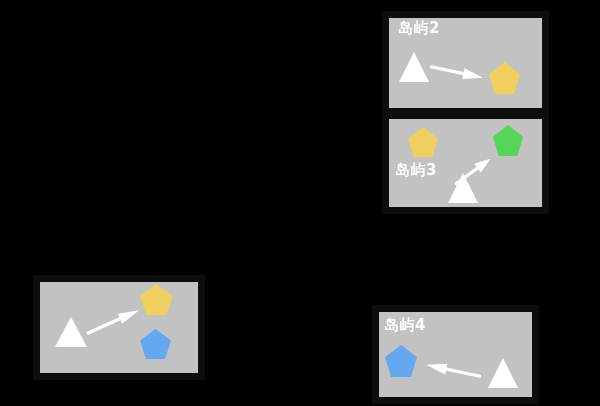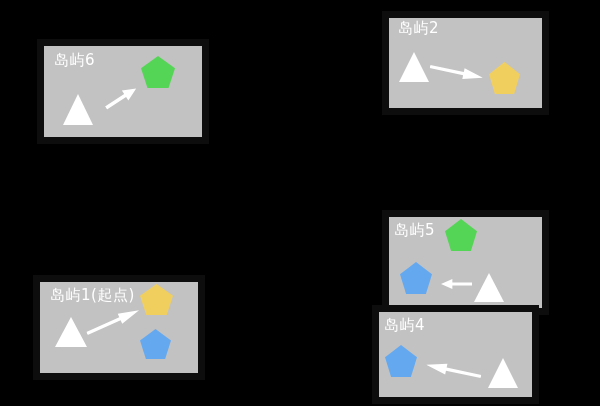--- a/index.html
+++ b/index.html
@@ -7,55 +7,44 @@
     position:relative;width:600px;height:406px;background:var(--page_background,#000);
     overflow:hidden;font-family:"DejaVu Sans","Liberation Sans",sans-serif;
   }
   .island{
     position:absolute;box-sizing:content-box;
     background:var(--island_fill,#c2c2c2);
     border:7px solid var(--island_border,#0d0d0d);
   }
   .label{
     position:absolute;color:var(--label_text,#ffffff);
-    font-size:15px;font-weight:400;line-height:1.0;white-space:nowrap;
+    font-size:15px;font-weight:700;line-height:1.0;white-space:nowrap;
     letter-spacing:0.5px;
   }
   .pent{position:absolute;}
   .pent{clip-path:polygon(50% 0%,100% 38%,81% 100%,19% 100%,0% 38%);}
   .pent.green{background:var(--green,#55d555);}
   .pent.yellow{background:var(--yellow,#f1cf5f);}
   .pent.blue{background:var(--blue,#64a9f0);}
   .tri{
     position:absolute;background:var(--triangle,#ffffff);
     clip-path:polygon(50% 0%,100% 100%,0% 100%);
   }
   .arrow{position:absolute;transform-origin:0 50%;color:var(--arrow,#ffffff);}
   .arrow svg{display:block;width:100%;height:100%;}
   .arrow polygon{fill:currentColor;}
 </style>
 </head>
 <body>
 
 <div class="canvas">
 
-  <section class="island" style="left:37px;top:39px;width:158px;height:91px">
-    <span class="label" style="left:10px;top:7px">岛屿6</span>
-    <div class="pent green" style="left:97px;top:10px;width:34px;height:32px"></div>
-    <div class="tri" style="left:19px;top:48px;width:30px;height:31px"></div>
-    <div class="arrow" style="left:62px;top:55px;width:36px;height:14px;transform:rotate(-33deg)">
-      <svg viewBox="0 0 60 20" preserveAspectRatio="none">
-          <polygon points="0,7.5 38,7.5 38,1.5 60,10 38,18.5 38,12.5 0,12.5"></polygon>
-        </svg>
-    </div>
-  </section>
 
 
   <section class="island" style="left:33px;top:275px;width:158px;height:91px">
-    <span class="label" style="left:10px;top:6px">岛屿1(起点)</span>
     <div class="tri" style="left:15px;top:35px;width:32px;height:30px"></div>
     <div class="arrow" style="left:47px;top:45px;width:57px;height:13px;transform:rotate(-24deg)">
       <svg viewBox="0 0 60 20" preserveAspectRatio="none">
           <polygon points="0,7.5 38,7.5 38,1.5 60,10 38,18.5 38,12.5 0,12.5"></polygon>
         </svg>
     </div>
     <div class="pent yellow" style="left:100px;top:2px;width:33px;height:31px"></div>
     <div class="pent blue" style="left:100px;top:47px;width:31px;height:30px"></div>
   </section>
 
@@ -63,32 +52,32 @@
     <span class="label" style="left:9px;top:3px">岛屿2</span>
     <div class="tri" style="left:10px;top:34px;width:30px;height:30px"></div>
     <div class="arrow" style="left:41px;top:42px;width:54px;height:13px;transform:rotate(12deg)">
       <svg viewBox="0 0 60 20" preserveAspectRatio="none">
           <polygon points="0,7.5 38,7.5 38,1.5 60,10 38,18.5 38,12.5 0,12.5"></polygon>
         </svg>
     </div>
     <div class="pent yellow" style="left:100px;top:44px;width:31px;height:32px"></div>
   </section>
 
-
-  <section class="island" style="left:382px;top:210px;width:153px;height:91px">
-    <span class="label" style="left:5px;top:6px">岛屿5</span>
-    <div class="pent green" style="left:56px;top:2px;width:32px;height:32px"></div>
-    <div class="pent blue" style="left:11px;top:45px;width:32px;height:32px"></div>
-    <div class="arrow" style="left:83px;top:61px;width:31px;height:12px;transform:rotate(180deg)">
+  <section class="island" style="left:382px;top:112px;width:153px;height:88px">
+    <div class="pent yellow" style="left:19px;top:8px;width:30px;height:30px"></div>
+    <div class="pent green" style="left:104px;top:6px;width:30px;height:31px"></div>
+    <span class="label" style="left:6px;top:44px">岛屿3</span>
+    <div class="tri" style="left:59px;top:54px;width:30px;height:30px"></div>
+    <div class="arrow" style="left:66px;top:59px;width:44px;height:13px;transform:rotate(-36deg)">
       <svg viewBox="0 0 60 20" preserveAspectRatio="none">
           <polygon points="0,7.5 38,7.5 38,1.5 60,10 38,18.5 38,12.5 0,12.5"></polygon>
         </svg>
     </div>
-    <div class="tri" style="left:85px;top:56px;width:30px;height:29px"></div>
   </section>
+
 
   <section class="island" style="left:372px;top:305px;width:153px;height:85px">
     <span class="label" style="left:5px;top:6px">岛屿4</span>
     <div class="pent blue" style="left:6px;top:33px;width:32px;height:32px"></div>
     <div class="arrow" style="left:102px;top:58px;width:56px;height:13px;transform:rotate(192deg)">
       <svg viewBox="0 0 60 20" preserveAspectRatio="none">
           <polygon points="0,7.5 38,7.5 38,1.5 60,10 38,18.5 38,12.5 0,12.5"></polygon>
         </svg>
     </div>
     <div class="tri" style="left:109px;top:46px;width:30px;height:30px"></div>

